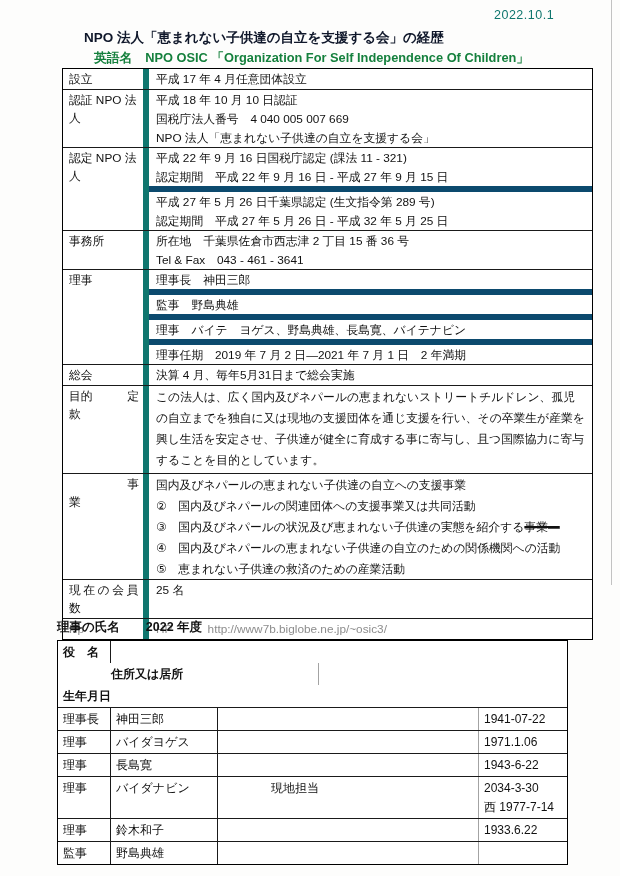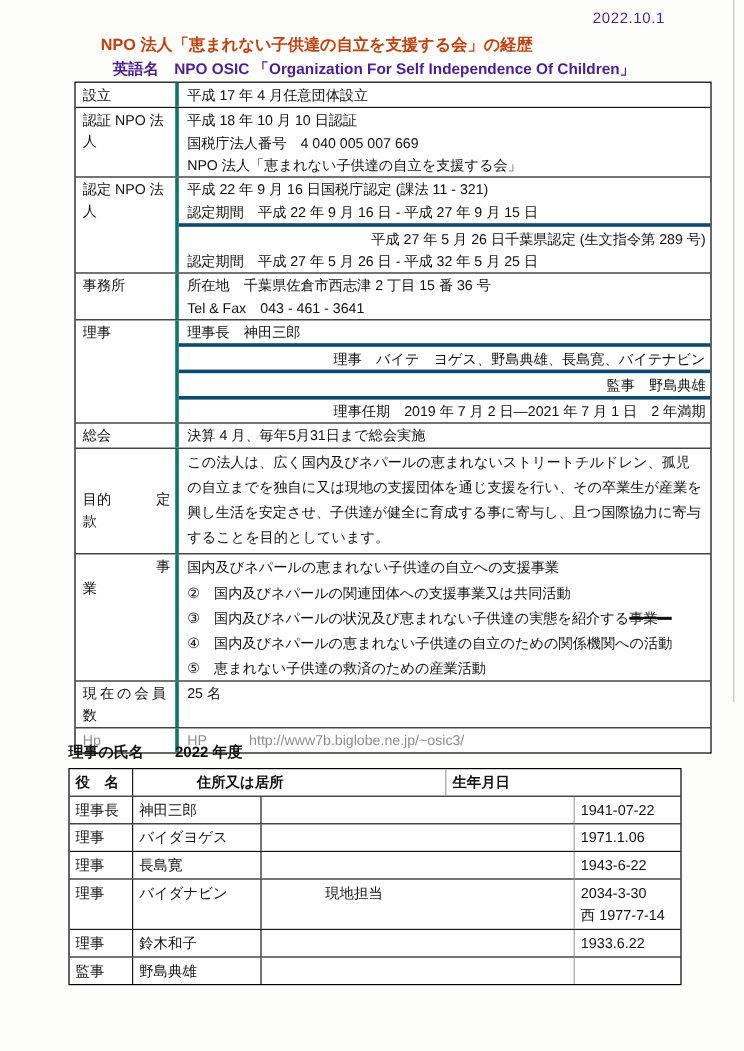--- a/index.html
+++ b/index.html
@@ -2,56 +2,56 @@
 <html><head>
 <meta charset="utf-8">
 <style>
   html,body{margin:0;padding:0;}
   body{
     width:620px;height:876px;position:relative;
     background:#fdfdfc;color:#111;
     font-family:"Liberation Sans","DejaVu Sans",sans-serif;
     -webkit-font-smoothing:antialiased;
   }
-  .date{position:absolute;top:8px;left:494px;font-size:12.5px;color:#4c1d95;letter-spacing:.5px;}
-  .title{position:absolute;top:29px;left:84px;font-size:13.5px;font-weight:600;color:#c2410c;}
-  .subtitle{position:absolute;top:50px;left:94px;font-size:12.8px;font-weight:600;color:#4c1d95;}
+  .date{position:absolute;top:8px;left:494px;font-size:12.5px;color:#0f766e;letter-spacing:.5px;}
+  .title{position:absolute;top:29px;left:84px;font-size:13.5px;font-weight:600;color:#0f172a;}
+  .subtitle{position:absolute;top:50px;left:94px;font-size:12.8px;font-weight:600;color:#15803d;}
   .scan-edge{position:absolute;left:611px;top:0;width:1px;height:585px;background:#c2c2c2;}
 
   
   .mtable{
     position:absolute;left:62px;top:68px;width:531px;
     border:1.5px solid #000;box-sizing:border-box;background:#fff;
     font-size:11.8px;
   }
   .m-row{display:flex;border-top:1px solid #1a1a1a;}
   .m-row:first-child{border-top:none;}
-  .m-label{width:86px;min-width:86px;border-right:3px solid #0f766e;padding:1px 4px 1px 6px;box-sizing:border-box;}
+  .m-label{width:86px;min-width:86px;border-right:6px solid #0f766e;padding:1px 4px 1px 6px;box-sizing:border-box;}
   .m-label-line{line-height:18px;display:block;white-space:nowrap;}
-  .m-label-line.between{display:flex;justify-content:space-between;margin-top:32px;}
+  .m-label-line.between{display:flex;justify-content:space-between;}
   .m-label-line.right{text-align:right;}
   .m-label-line.spaced{letter-spacing:2.5px;}
   .m-content{flex:1;min-width:0;}
   .m-line{line-height:18px;padding:1px 4px 0 7px;white-space:nowrap;overflow:hidden;}
-  .m-line.sep{border-top:3px solid #0c4a6e;text-align:right;}
+  .m-line.sep{border-top:6px solid #0c4a6e;}
   .m-line.tall{line-height:20px;}
   .m-para{line-height:21px;padding:1px 6px 2px 7px;}
   .strike{text-decoration:line-through;text-decoration-thickness:1.5px;}
   .m-row.gray, .m-row.gray .m-line{color:#8d8d8d;}
 
   
   .b-title{position:absolute;left:57px;top:619px;font-size:12.5px;font-weight:700;}
   .b-title .year{margin-left:26px;}
   .btable{
     position:absolute;left:57px;top:640px;width:511px;
     border:1.5px solid #000;box-sizing:border-box;background:#fff;
     font-size:12px;
   }
   .b-row{display:flex;border-top:1px solid #1a1a1a;}
-  .b-row:first-child{border-top:none;}
+  .b-row:first-child{border-top:none;flex-direction:column;}
   .b-cell{padding:2px 3px 1px 5px;box-sizing:border-box;line-height:19px;min-height:21px;}
   .c-role{width:53px;min-width:53px;border-right:1px solid #1a1a1a;}
   .c-name{width:107px;min-width:107px;border-right:1px solid #1a1a1a;}
   .c-addr{width:213px;min-width:213px;border-right:1px solid #a3a3a3;margin-left:48px;}
   .c-birth{flex:1;}
   .b-row.head .b-cell{font-weight:600;}
 </style>
 </head>
 <body>
 
@@ -100,22 +100,22 @@
         <div class="m-line">所在地　千葉県佐倉市西志津 2 丁目 15 番 36 号</div>
         <div class="m-line">Tel &amp; Fax　043 - 461 - 3641</div>
       </div>
     </div>
     <div class="m-row">
       <div class="m-label">
         <div class="m-label-line"><span>理事</span></div>
       </div>
       <div class="m-content">
         <div class="m-line">理事長　神田三郎</div>
+        <div class="m-line sep">監事　野島典雄</div>
         <div class="m-line sep">理事　バイテ　ヨゲス、野島典雄、長島寛、バイテナビン</div>
-        <div class="m-line sep">監事　野島典雄</div>
         <div class="m-line sep">理事任期　2019 年 7 月 2 日—2021 年 7 月 1 日　2 年満期</div>
       </div>
     </div>
     <div class="m-row">
       <div class="m-label">
         <div class="m-label-line"><span>総会</span></div>
       </div>
       <div class="m-content">
         <div class="m-line">決算 4 月、毎年5月31日まで総会実施</div>
       </div>

